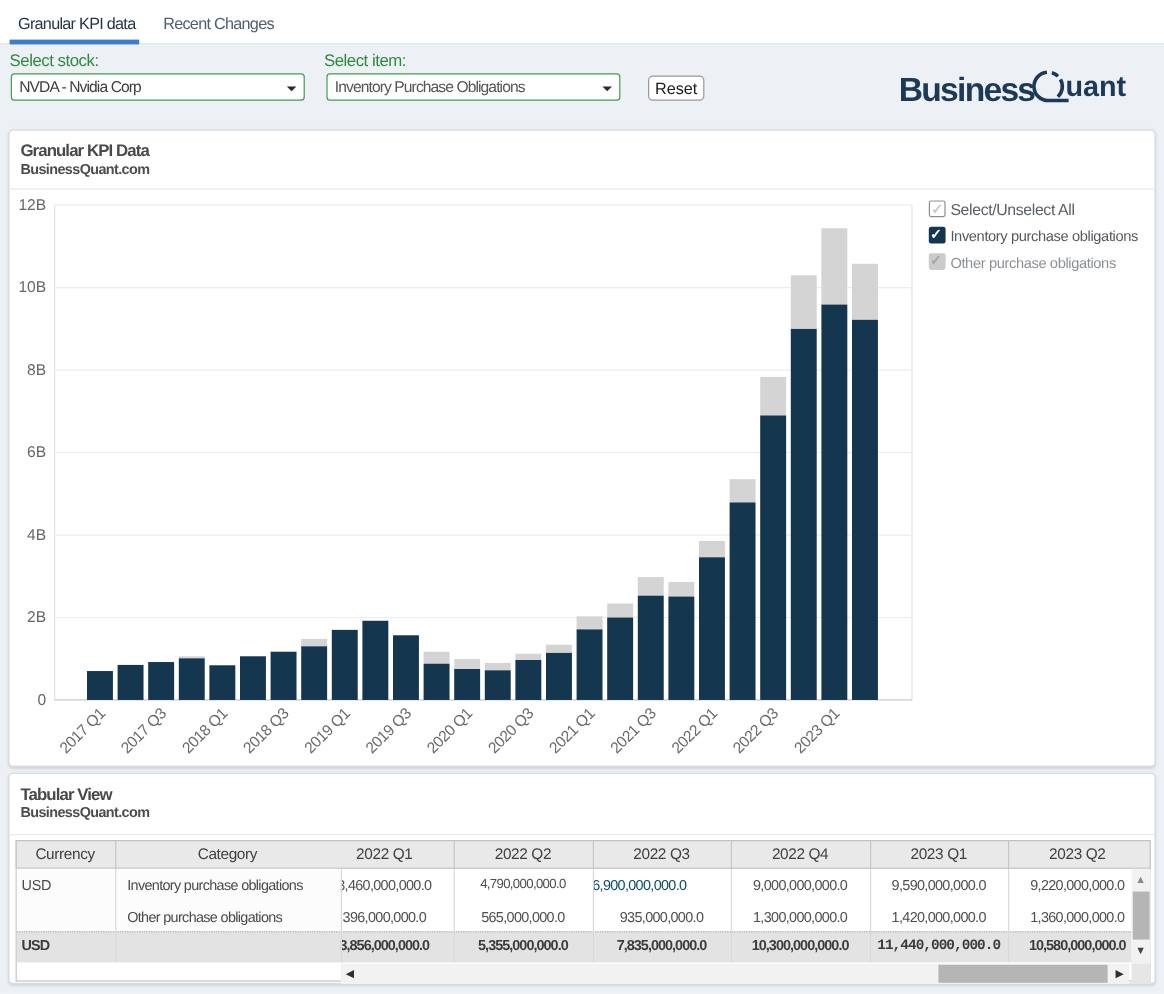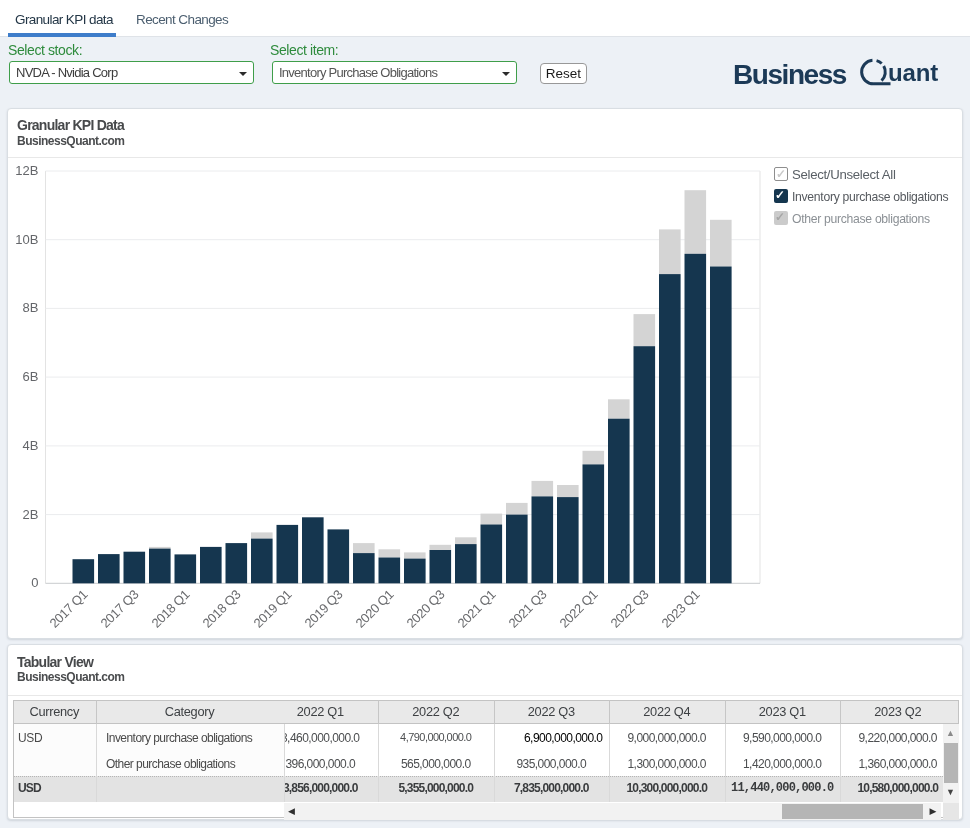--- a/index.html
+++ b/index.html
@@ -29,21 +29,21 @@
 <div id="tab2">Recent Changes</div>
 <div id="tabline"></div>
 
 <div class="greenlab" style="left:8px;">Select stock:</div>
 <div class="dd" style="left:9px; width:245px; color:#3d3d3d;">NVDA - Nvidia Corp<span class="ddarrow"></span></div>
 <div class="greenlab" style="left:270px;">Select item:</div>
 <div class="dd" style="left:272px; width:245px; color:#555;">Inventory Purchase Obligations<span class="ddarrow"></span></div>
 <div id="reset">Reset</div>
 
 <div id="logo">
-    <span style="position:absolute;left:0;top:0;font-size:28px;letter-spacing:-1.45px;">Business</span>
+    <span style="position:absolute;left:16px;top:0;font-size:28px;letter-spacing:-1.45px;">Business</span>
     <svg style="position:absolute;left:124px;top:-2px;" width="36" height="32" viewBox="0 0 36 32">
       <path d="M 15.47 3.24 A 11.8 11.8 0 0 0 16.50 26.80 M 16.50 26.80 L 33.50 26.80 M 19.55 3.60 A 11.8 11.8 0 0 1 24.70 6.51 M 26.72 9.10 A 11.8 11.8 0 0 1 24.55 23.63" fill="none" stroke="#1c3a57" stroke-width="3.0" stroke-linecap="butt"></path>
     </svg>
     <span style="position:absolute;left:155px;top:0;font-size:24px;letter-spacing:-0.1px;">uant</span>
   </div>
 
 <div class="panel" id="panel1"></div>
 <div class="ptitle" style="top:117px;">Granular KPI Data</div>
 <div class="psub" style="top:133.5px;">BusinessQuant.com</div>
 <div class="pdiv" style="top:157px;"></div>
@@ -168,21 +168,21 @@
 <div class="abs" style="left:18px; top:781px; font-size:12px; letter-spacing:-0.8px; font-weight:bold; color:#3a3c3e;">USD</div>
 <div class="abs" style="left:283.5px; top:724px; width:659.0px; height:78px; overflow:hidden;">
 <div class="abs" style="left:-21.0px; top:7px; width:115.5px; text-align:center; font-size:12px; letter-spacing:-0.55px; color:#4c4e50;">3,460,000,000.0</div>
 <div class="abs" style="left:-21.0px; top:33px; width:115.5px; text-align:center; font-size:12px; letter-spacing:-0.55px; color:#4c4e50;">396,000,000.0</div>
 <div class="abs" style="left:-21.0px; top:57px; width:115.5px; text-align:center; font-size:12px; letter-spacing:-0.8px; font-weight:bold; color:#3a3c3e;">3,856,000,000.0</div>
 
 <div class="abs" style="left:94.5px; top:7px; width:115.5px; text-align:center; font-size:11px; letter-spacing:-0.55px; color:#4c4e50;">4,790,000,000.0</div>
 <div class="abs" style="left:94.5px; top:33px; width:115.5px; text-align:center; font-size:12px; letter-spacing:-0.55px; color:#4c4e50;">565,000,000.0</div>
 <div class="abs" style="left:94.5px; top:57px; width:115.5px; text-align:center; font-size:12px; letter-spacing:-0.8px; font-weight:bold; color:#3a3c3e;">5,355,000,000.0</div>
 <div class="abs" style="left:94.5px; top:0; width:1px; height:78px; background:#d9d9d9;"></div>
-<div class="abs" style="left:222px; top:7px; width:115.5px; text-align:center; font-size:12px; letter-spacing:-0.55px; color:#000000;">6,900,000,000.0</div>
+<div class="abs" style="left:210.0px; top:7px; width:115.5px; font-size:12px; letter-spacing:-0.55px; color:#0c4a6e;">6,900,000,000.0</div>
 <div class="abs" style="left:210.0px; top:33px; width:115.5px; text-align:center; font-size:12px; letter-spacing:-0.55px; color:#4c4e50;">935,000,000.0</div>
 <div class="abs" style="left:210.0px; top:57px; width:115.5px; text-align:center; font-size:12px; letter-spacing:-0.8px; font-weight:bold; color:#3a3c3e;">7,835,000,000.0</div>
 <div class="abs" style="left:210.0px; top:0; width:1px; height:78px; background:#d9d9d9;"></div>
 <div class="abs" style="left:325.5px; top:7px; width:115.5px; text-align:center; font-size:12px; letter-spacing:-0.55px; color:#4c4e50;">9,000,000,000.0</div>
 <div class="abs" style="left:325.5px; top:33px; width:115.5px; text-align:center; font-size:12px; letter-spacing:-0.55px; color:#4c4e50;">1,300,000,000.0</div>
 <div class="abs" style="left:325.5px; top:57px; width:115.5px; text-align:center; font-size:12px; letter-spacing:-0.8px; font-weight:bold; color:#3a3c3e;">10,300,000,000.0</div>
 <div class="abs" style="left:325.5px; top:0; width:1px; height:78px; background:#d9d9d9;"></div>
 <div class="abs" style="left:441.0px; top:7px; width:115.5px; text-align:center; font-size:12px; letter-spacing:-0.55px; color:#4c4e50;">9,590,000,000.0</div>
 <div class="abs" style="left:441.0px; top:33px; width:115.5px; text-align:center; font-size:12px; letter-spacing:-0.55px; color:#4c4e50;">1,420,000,000.0</div>
 <div class="abs" style="left:441.0px; top:57px; width:115.5px; text-align:center; font-size:12px; letter-spacing:-0.8px; font-weight:bold; color:#3a3c3e;font-family:Liberation Mono, monospace;">11,440,000,000.0</div>

